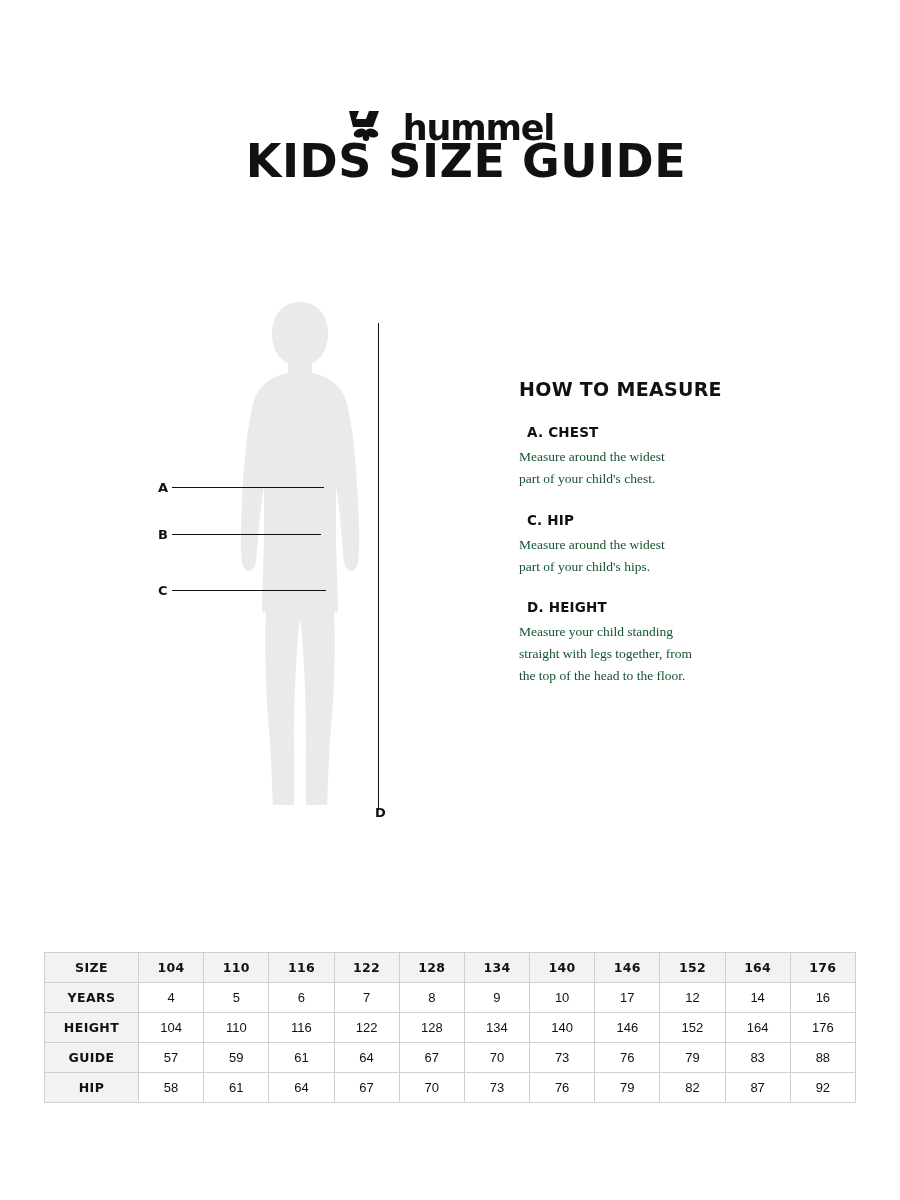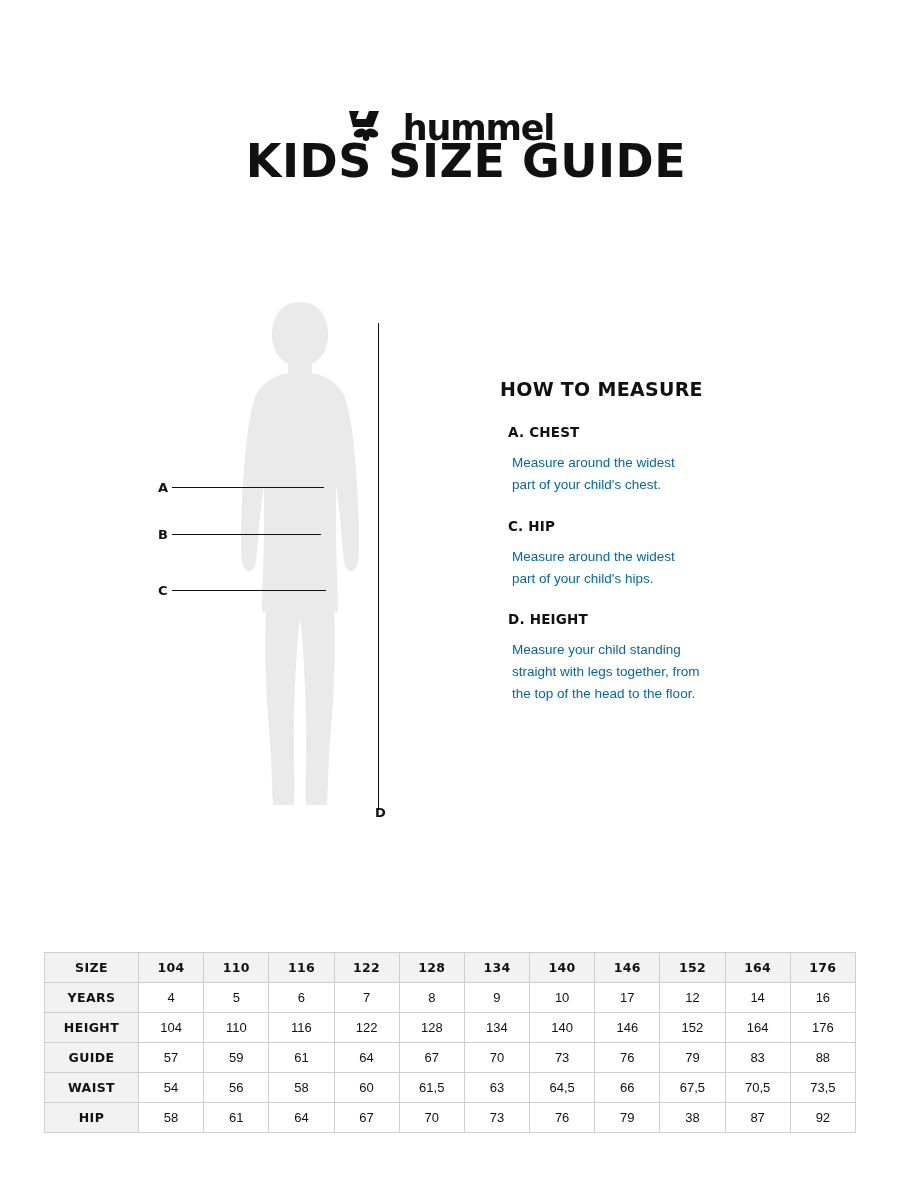--- a/index.html
+++ b/index.html
@@ -98,21 +98,21 @@
     font-family: "DejaVu Sans", sans-serif;
     font-size: 13px;
     font-weight: bold;
     color: #111111;
   }
 
   
   .howto {
     position: absolute;
     top: 378px;
-    left: 500px;
+    left: 519px;
     width: 330px;
   }
   .howto-heading {
     font-family: "DejaVu Sans", sans-serif;
     font-size: 19px;
     font-weight: bold;
     letter-spacing: 0.3px;
     color: #111111;
     margin: 0 0 24px 0;
   }
@@ -120,25 +120,25 @@
   .howto-item:last-child { margin-bottom: 0; }
   .howto-title {
     font-family: "DejaVu Sans", sans-serif;
     font-size: 13.5px;
     font-weight: bold;
     letter-spacing: 0.2px;
     color: #111111;
     margin: 0 0 6px 8px;
   }
   .howto-body {
-    font-family: Liberation Sans, sans-serif;
+    font-family: Liberation Serif, serif;
     font-size: 13.5px;
     line-height: 1.62;
-    color: #0369a1;
-    margin: 12px;
+    color: #14532d;
+    margin: 0;
     white-space: pre-line;
   }
 
   
   .table-wrap {
     position: absolute;
     left: 44px;
     top: 952px;
     width: 812px;
   }
@@ -329,44 +329,30 @@
           <td>64</td>
           <td>67</td>
           <td>70</td>
           <td>73</td>
           <td>76</td>
           <td>79</td>
           <td>83</td>
           <td>88</td>
         </tr>
         <tr>
-          <td class="rowhead">WAIST</td>
-          <td>54</td>
-          <td>56</td>
-          <td>58</td>
-          <td>60</td>
-          <td>61,5</td>
-          <td>63</td>
-          <td>64,5</td>
-          <td>66</td>
-          <td>67,5</td>
-          <td>70,5</td>
-          <td>73,5</td>
-        </tr>
-        <tr>
           <td class="rowhead">HIP</td>
           <td>58</td>
           <td>61</td>
           <td>64</td>
           <td>67</td>
           <td>70</td>
           <td>73</td>
           <td>76</td>
           <td>79</td>
-          <td>38</td>
+          <td>82</td>
           <td>87</td>
           <td>92</td>
         </tr>
       </tbody>
     </table>
   </div>
 
 </div>
 
 </body></html>

